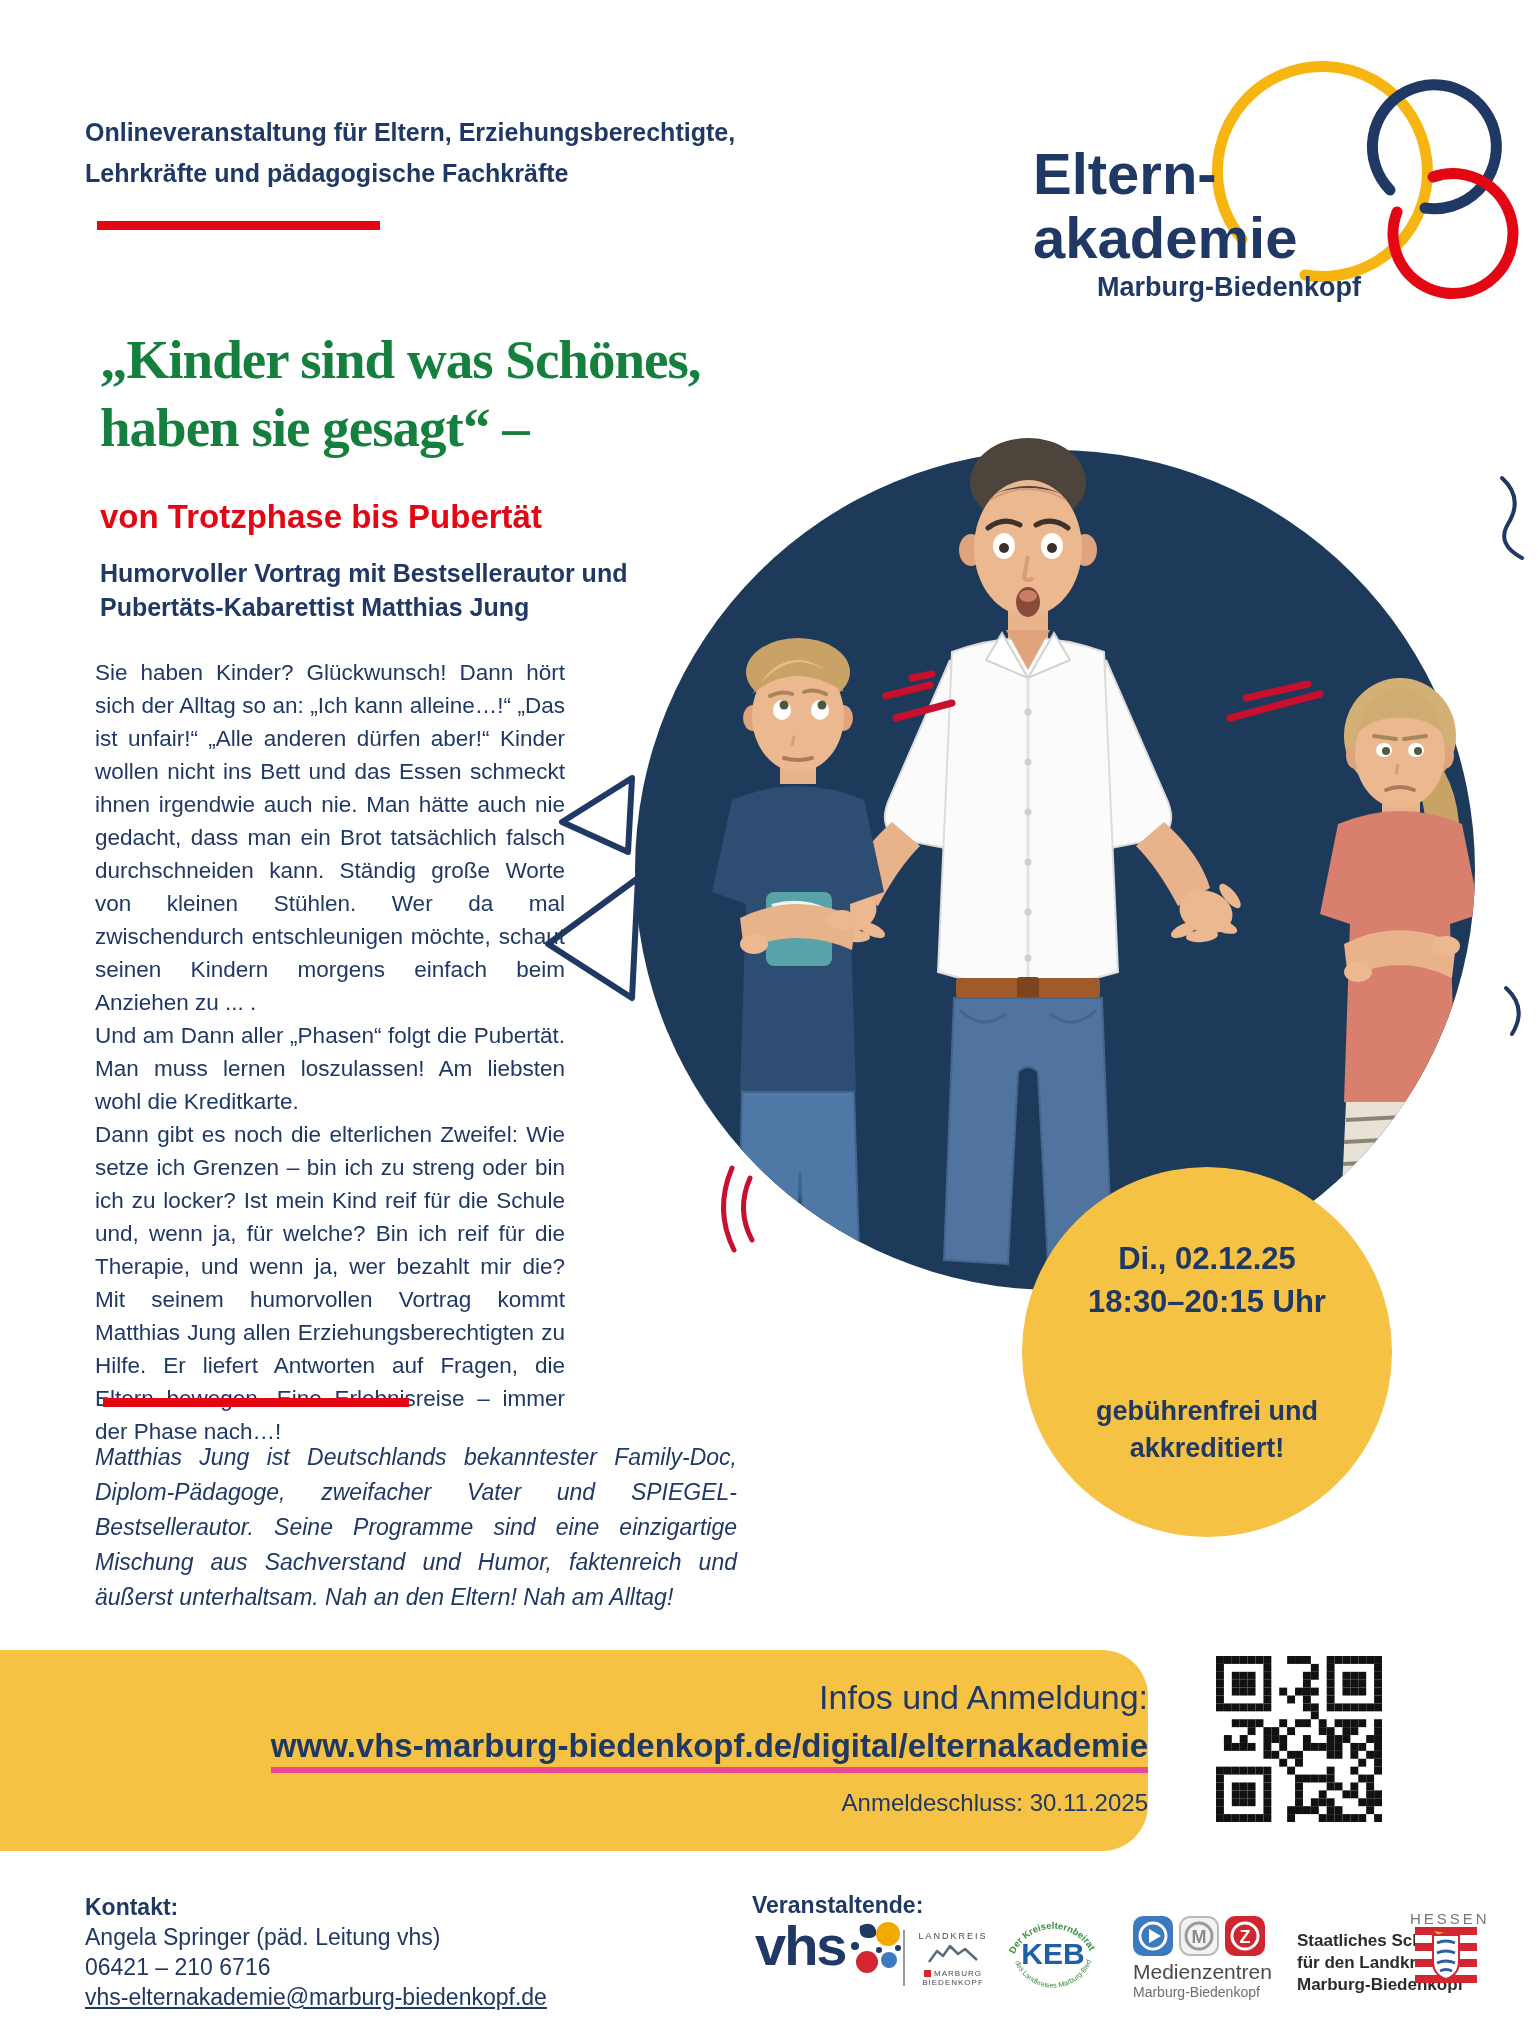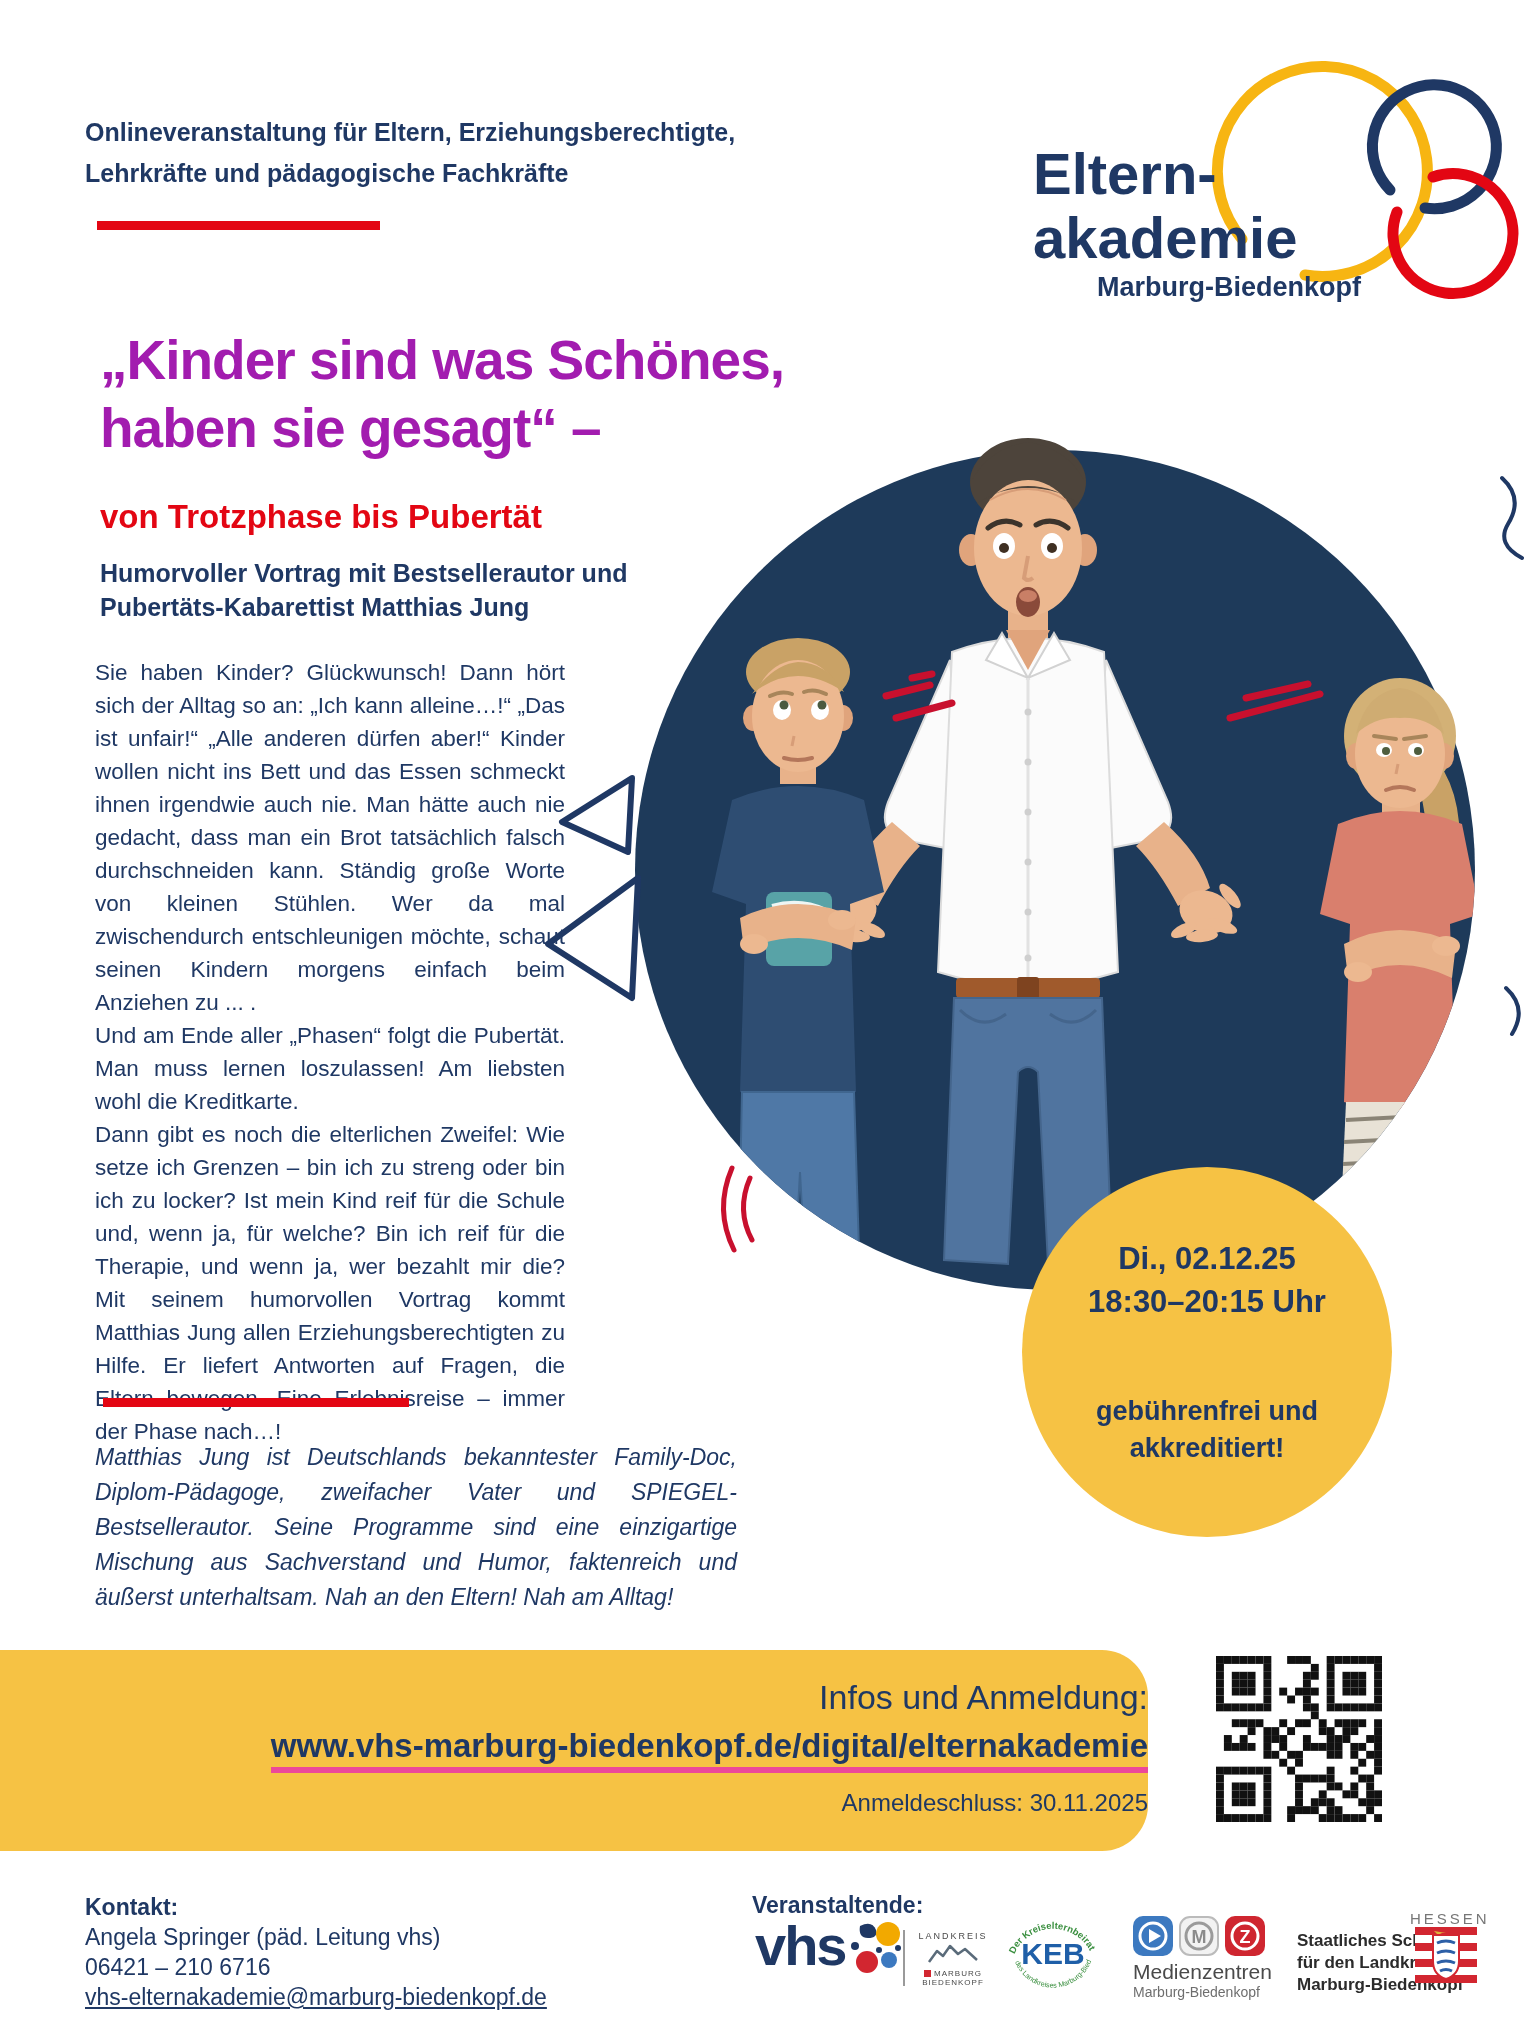--- a/index.html
+++ b/index.html
@@ -6,21 +6,21 @@
   #page{position:relative;width:1538px;height:2044px;background:#ffffff;overflow:hidden;
         font-family:"Liberation Sans",sans-serif;color:#1f3864;}
   .abs{position:absolute;}
 
   
   #audience{left:85px;top:112px;font-size:25px;font-weight:700;line-height:41px;color:#1f3864;}
   #red-bar-1{left:97px;top:221px;width:283px;height:9px;background:#e30613;}
   #logo{left:1005px;top:42px;width:520px;height:270px;}
 
   
-  #title{left:100px;top:326px;color:#a21caf;font-size:55px;font-weight:700;line-height:68px;letter-spacing:-1px;}
+  #title{left:100px;top:326px;color:#15803d;font-size:55px;font-weight:700;line-height:68px;letter-spacing:-1px;font-family:Liberation Serif, serif;}
   #title-sub{left:100px;top:498px;color:#e30613;font-size:33px;font-weight:700;}
   #speaker{left:100px;top:556px;color:#1f3864;font-size:25px;font-weight:700;line-height:34px;}
 
   
   #body-copy{left:95px;top:656px;width:470px;font-size:22.5px;line-height:33px;text-align:justify;color:#1f3864;}
   #body-copy p{margin:0;}
   #red-bar-2{left:103px;top:1398px;width:306px;height:9px;background:#e30613;}
   #bio{left:95px;top:1440px;width:642px;font-size:23px;font-style:italic;line-height:35px;text-align:justify;color:#1f3864;}
 
   
@@ -92,21 +92,21 @@
     <div>haben sie gesagt“ –</div>
   </div>
   <div class="abs" id="title-sub">von Trotzphase bis Pubertät</div>
   <div class="abs" id="speaker">
     <div>Humorvoller Vortrag mit Bestsellerautor und</div>
     <div>Pubertäts-Kabarettist Matthias Jung</div>
   </div>
 
   <div class="abs" id="body-copy">
     <p>Sie haben Kinder? Glückwunsch! Dann hört sich der Alltag so an: „Ich kann alleine…!“ „Das ist unfair!“ „Alle anderen dürfen aber!“ Kinder wollen nicht ins Bett und das Essen schmeckt ihnen irgendwie auch nie. Man hätte auch nie gedacht, dass man ein Brot tatsächlich falsch durchschneiden kann. Ständig große Worte von kleinen Stühlen. Wer da mal zwischendurch entschleunigen möchte, schaut seinen Kindern morgens einfach beim Anziehen zu ... .</p>
-    <p>Und am Ende aller „Phasen“ folgt die Pubertät. Man muss lernen loszulassen! Am liebsten wohl die Kreditkarte.</p>
+    <p>Und am Dann aller „Phasen“ folgt die Pubertät. Man muss lernen loszulassen! Am liebsten wohl die Kreditkarte.</p>
     <p>Dann gibt es noch die elterlichen Zweifel: Wie setze ich Grenzen – bin ich zu streng oder bin ich zu locker? Ist mein Kind reif für die Schule und, wenn ja, für welche? Bin ich reif für die Therapie, und wenn ja, wer bezahlt mir die? Mit seinem humorvollen Vortrag kommt Matthias Jung allen Erziehungsberechtigten zu Hilfe. Er liefert Antworten auf Fragen, die Eltern bewegen. Eine Erlebnisreise – immer der Phase nach…!</p>
   </div>
 
   <div class="abs" id="red-bar-2"></div>
   <div class="abs" id="bio">Matthias Jung ist Deutschlands bekanntester Family-Doc, Diplom-Pädagoge, zweifacher Vater und SPIEGEL-Bestsellerautor. Seine Programme sind eine einzigartige Mischung aus Sachverstand und Humor, faktenreich und äußerst unterhaltsam. Nah an den Eltern! Nah am Alltag!</div>
 
   <svg class="abs" id="photo" viewBox="0 0 1018 985">
     <defs>
         <clipPath id="circleClip">
           <circle cx="535" cy="540" r="420"></circle>

